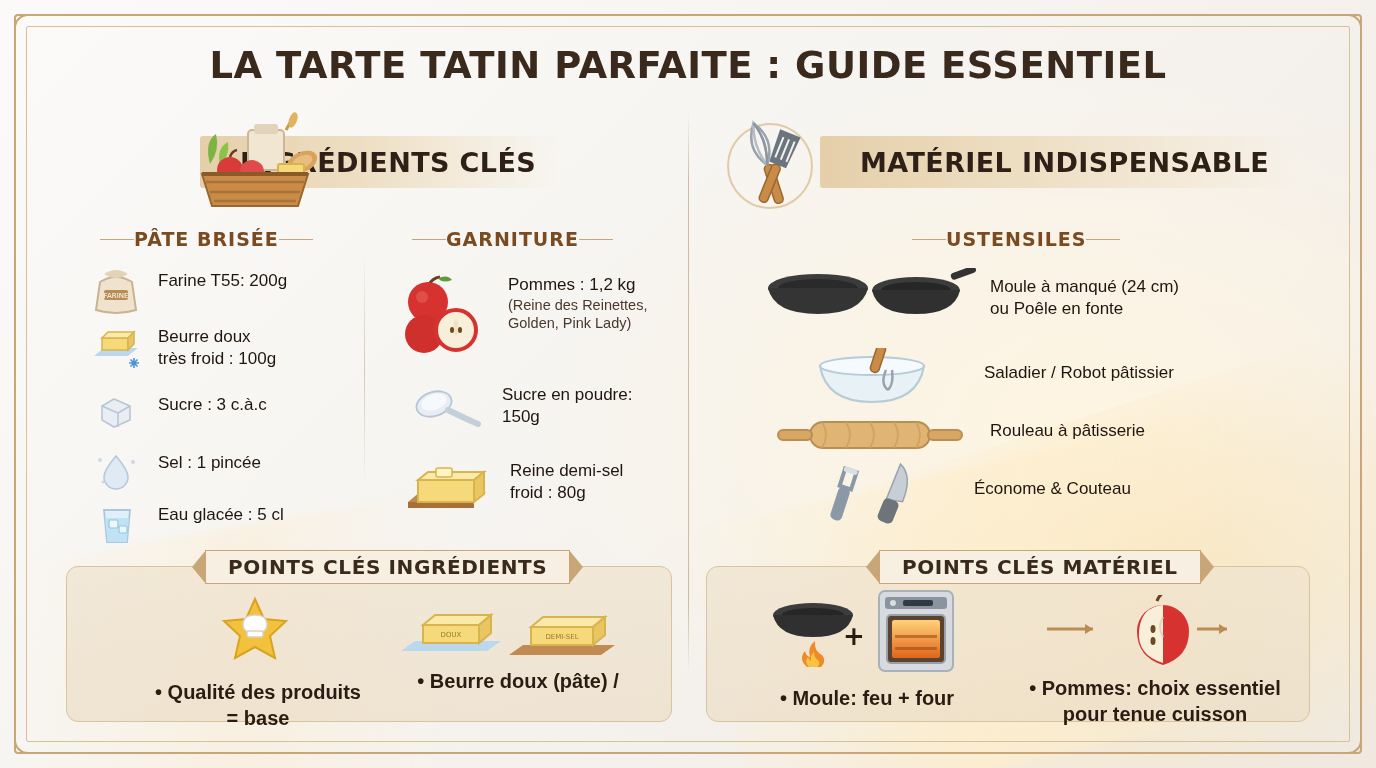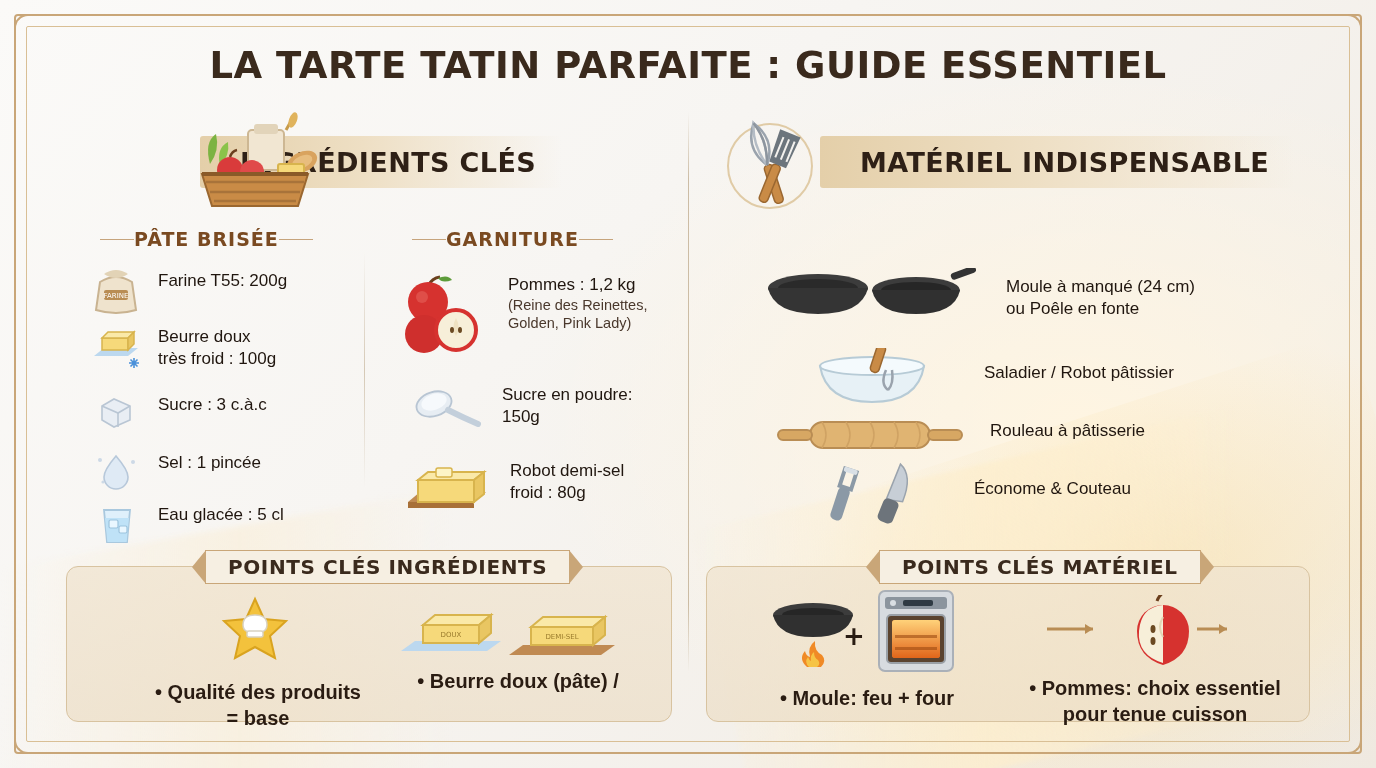--- a/index.html
+++ b/index.html
@@ -378,41 +378,46 @@
       <svg width="96" height="62" viewBox="0 0 96 62">
         <path d="M8 44 l12 -10 h66 l-12 10 z" fill="#c08a52"></path>
         <rect x="8" y="44" width="66" height="6" fill="#a87038"></rect>
         <rect x="18" y="22" width="56" height="22" fill="#f6d97a" stroke="#d8b44d" stroke-width="2"></rect>
         <path d="M18 22 l10 -8 h56 l-10 8z" fill="#fae9a8" stroke="#d8b44d" stroke-width="2"></path>
         <path d="M74 22 l10 -8 v22 l-10 8z" fill="#e9c662" stroke="#d8b44d" stroke-width="2"></path>
         <rect x="36" y="10" width="16" height="9" rx="2" fill="#fdf4c6" stroke="#d8b44d" stroke-width="1.5"></rect>
       </svg>
     </span>
     <span class="txt">
-      <span>Robot demi-sel</span>
+      <span>Reine demi-sel</span>
       <span class="l2">froid : 80g</span>
     </span>
   </div>
 
+  <div class="sub-head" style="left:912px; top:228px;">
+    <span class="rule"></span>
+    <span>USTENSILES</span>
+    <span class="rule"></span>
+  </div>
 
   <div class="item" style="left:760px; top:268px; width:500px;">
     <span class="ico">
       <svg width="216" height="66" viewBox="0 0 216 66">
 
         <ellipse cx="58" cy="20" rx="50" ry="14" fill="#3c3c3c"></ellipse>
         <ellipse cx="58" cy="20" rx="40" ry="9" fill="#2a2a2a"></ellipse>
         <path d="M8 20 q6 26 50 26 q44 0 50 -26" fill="#343434"></path>
 
         <ellipse cx="156" cy="22" rx="44" ry="13" fill="#3c3c3c"></ellipse>
         <ellipse cx="156" cy="22" rx="35" ry="8" fill="#262626"></ellipse>
         <path d="M112 22 q5 24 44 24 q39 0 44 -24" fill="#303030"></path>
         <rect x="190" y="6" width="26" height="7" rx="3" fill="#333" transform="rotate(-20 190 6)"></rect>
       </svg>
     </span>
-    <span class="txt" style="padding-top:8px;margin-left:16px;">
+    <span class="txt" style="padding-top:8px;">
       <span>Moule à manqué (24 cm)</span>
       <span class="l2">ou Poêle en fonte</span>
     </span>
   </div>
 
   <div class="item" style="left:800px; top:348px; width:460px;">
     <span class="ico">
       <svg width="170" height="60" viewBox="0 0 170 60">
         <path d="M20 18 q52 -12 104 0 q-6 36 -52 36 q-46 0 -52 -36z" fill="#e7f1f6" stroke="#b7cbd6" stroke-width="2"></path>
         <ellipse cx="72" cy="18" rx="52" ry="9" fill="#f4fafd" stroke="#b7cbd6" stroke-width="2"></ellipse>

